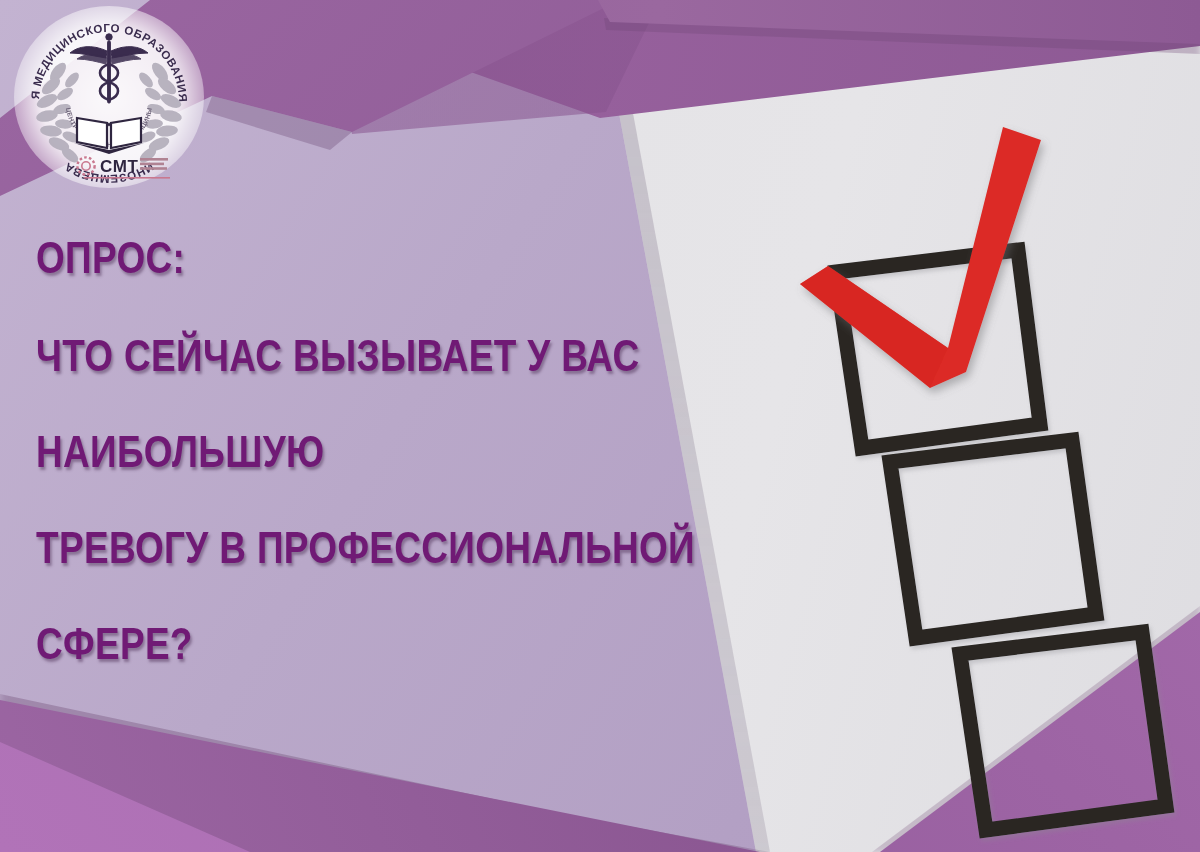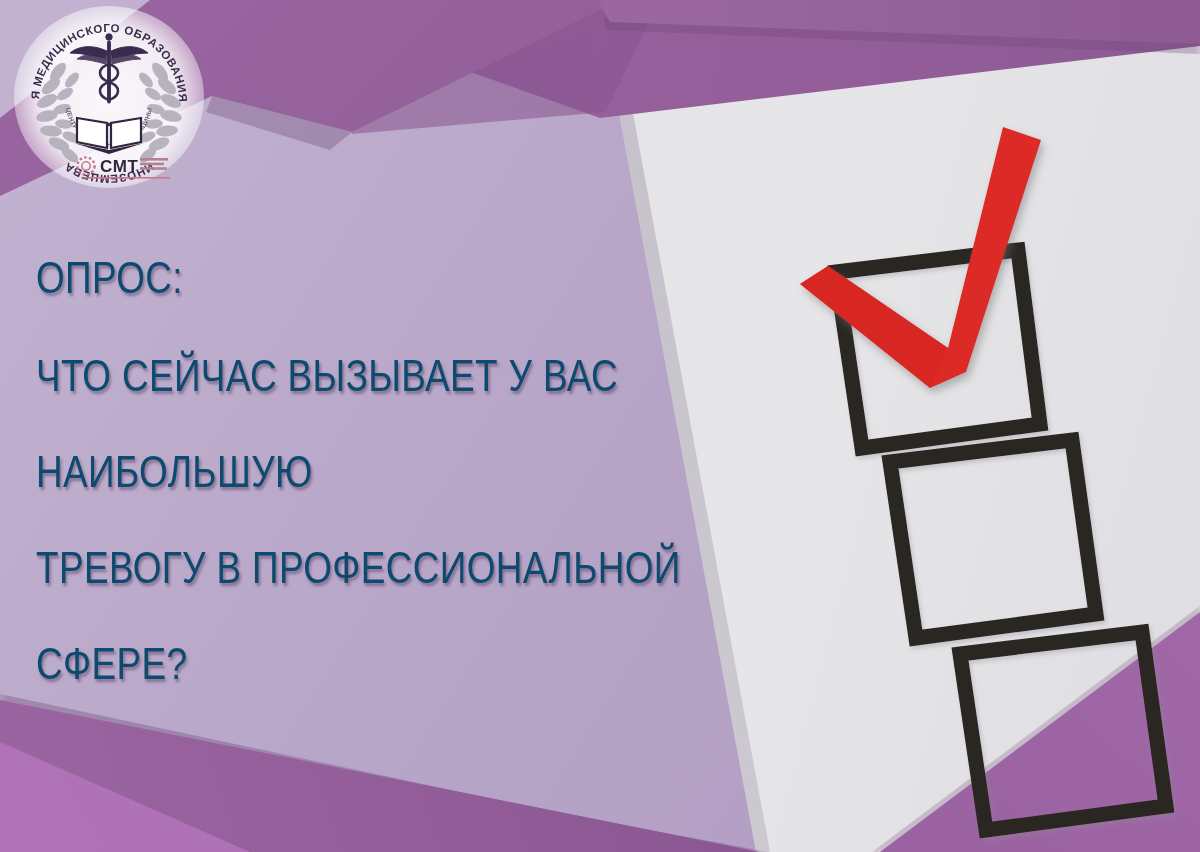--- a/index.html
+++ b/index.html
@@ -105,26 +105,25 @@
     border-radius:50%;
     background:radial-gradient(circle at 50% 50%, rgba(255,255,255,.96) 0%, rgba(255,255,255,.88) 52%, rgba(255,255,255,.42) 72%, rgba(255,255,255,0) 84%);
   }
   .logo-svg{ position:absolute; inset:0; }
 
   
   .headline{
     position:absolute;
     left:36px; top:236px;
     width:700px;
-    color:#0c4a6e;
-    font-weight:400;
+    color:#701a75;
+    font-weight:700;
     font-stretch:condensed;
     letter-spacing:.4px;
     text-shadow:2px 3px 3px rgba(70,42,80,.45);
-    margin-top:20px;
   }
   .hl-line{
     display:block;
     font-size:44px;
     line-height:1.0;
     transform:scaleX(.84);
     transform-origin:left center;
     white-space:nowrap;
     font-family:"Liberation Sans Narrow","Liberation Sans", sans-serif;
   }

